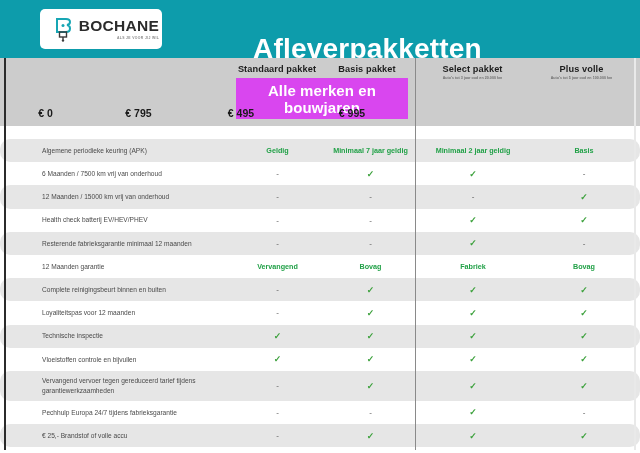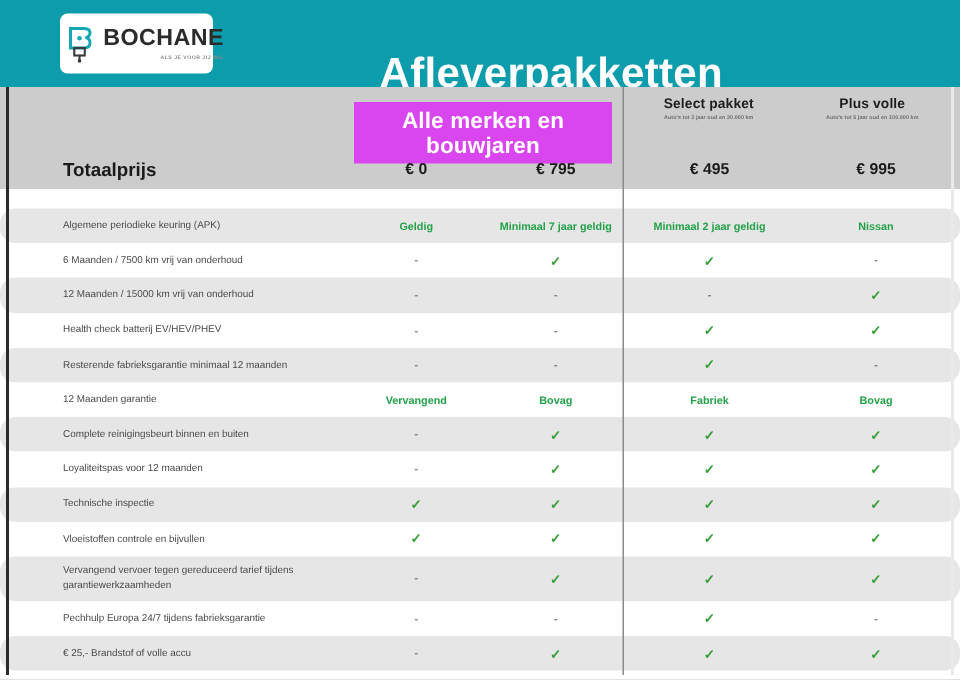--- a/index.html
+++ b/index.html
@@ -20,21 +20,21 @@
   .header {
     position: relative;
     height: 58px;
     background: #0d9cab;
     display: flex;
     align-items: center;
   }
   .logo-box {
     position: absolute;
     left: 40px; top: 9px;
-    width: 102px; height: 40px;
+    width: 122px; height: 40px;
     background: #ffffff;
     border-radius: 5px;
     display: flex;
     align-items: center;
     justify-content: center;
     gap: 5px;
     padding-left: 11px;
   }
   .logo-mark { width: 20px; height: 26px; flex: 0 0 auto; }
   .logo-text-wrap { display: flex; flex-direction: column; align-items: flex-end; }
@@ -215,56 +215,59 @@
         <span class="logo-word">BOCHANE</span>
         <span class="logo-tag">ALS JE VOOR JIJ WIL</span>
       </span>
     </div>
     <div class="title">Afleverpakketten</div>
   </div>
 
   <div class="band">
 
     <div class="grp grp-left">
+      <div class="grp-heads">
+        <div class="grp-head">Standaard pakket</div>
+        <div class="grp-head">Basis pakket</div>
+      </div>
       <div class="grp-pill">Alle merken en bouwjaren</div>
       <div class="grp-subs">
         <div class="grp-sub"></div>
         <div class="grp-sub"></div>
       </div>
     </div>
 
     <div class="grp grp-right">
       <div class="grp-heads">
         <div class="grp-head">Select pakket</div>
         <div class="grp-head">Plus volle</div>
       </div>
       <div class="grp-subs">
         <div class="grp-sub">Auto's tot 3 jaar oud en 20.000 km</div>
         <div class="grp-sub">Auto's tot 5 jaar oud en 100.000 km</div>
       </div>
     </div>
 
     <div class="totaal-row">
-      <div class="totaal-label">Totaalprijs</div>
       <div class="price-cell c1">€ 0</div>
       <div class="price-cell c2">€ 795</div>
       <div class="price-cell c3">€ 495</div>
       <div class="price-cell c4">€ 995</div>
     </div>
   </div>
 
   <div class="strip"></div>
 
   <div class="table" id="feature-table">
       <div class="row alt">
         <div class="row-label">Algemene periodieke keuring (APK)</div>
         <div class="cell txt c1">Geldig</div>
         <div class="cell txt c2">Minimaal 7 jaar geldig</div>
         <div class="cell txt c3">Minimaal 2 jaar geldig</div>
-        <div class="cell txt c4">Nissan</div>
+        <div class="cell txt c4">Basis</div>
       </div>
       <div class="row">
         <div class="row-label">6 Maanden / 7500 km vrij van onderhoud</div>
         <div class="cell dash c1">-</div>
         <div class="cell mark c2">✓</div>
         <div class="cell mark c3">✓</div>
         <div class="cell dash c4">-</div>
       </div>
       <div class="row alt">
         <div class="row-label">12 Maanden / 15000 km vrij van onderhoud</div>

